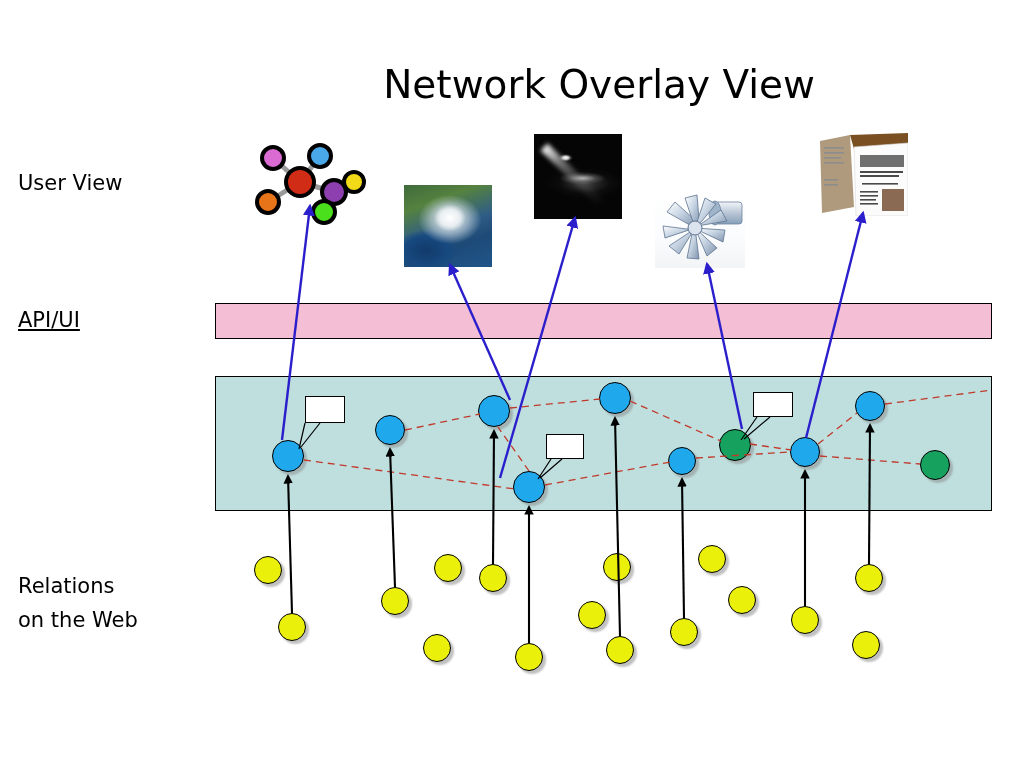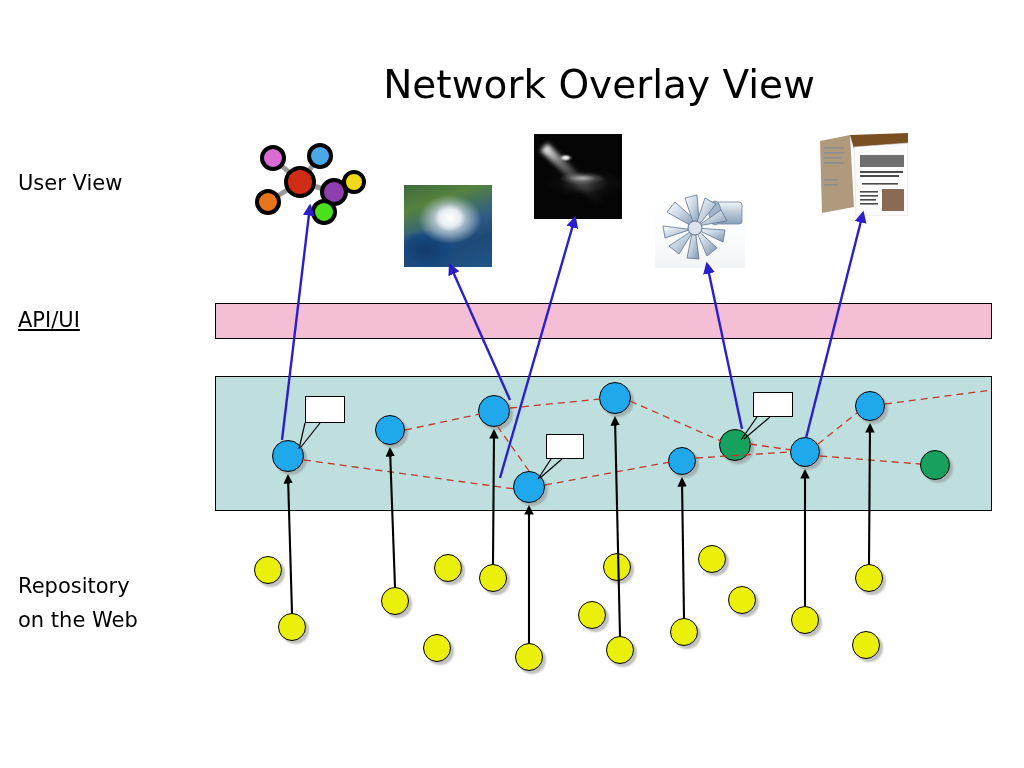--- a/index.html
+++ b/index.html
@@ -141,21 +141,21 @@
 </style>
 </head>
 <body>
 
 <div id="slide">
 
   <div id="title">Network Overlay View</div>
 
   <div class="side-label" id="label-user">User View</div>
   <div class="side-label" id="label-api">API/UI</div>
-  <div class="side-label" id="label-res">Repository
+  <div class="side-label" id="label-res">Relations
 on the Web</div>
 
   <div class="band" id="band-api"></div>
   <div class="band" id="band-repo"></div>
 
   <div class="thumb" id="thumb-molecule">
     <svg width="118" height="85" viewBox="0 0 118 85">
       <g stroke="#9a9a9a" stroke-width="5">
         <line x1="52" y1="42" x2="25" y2="18"></line>
         <line x1="52" y1="42" x2="72" y2="16"></line>

